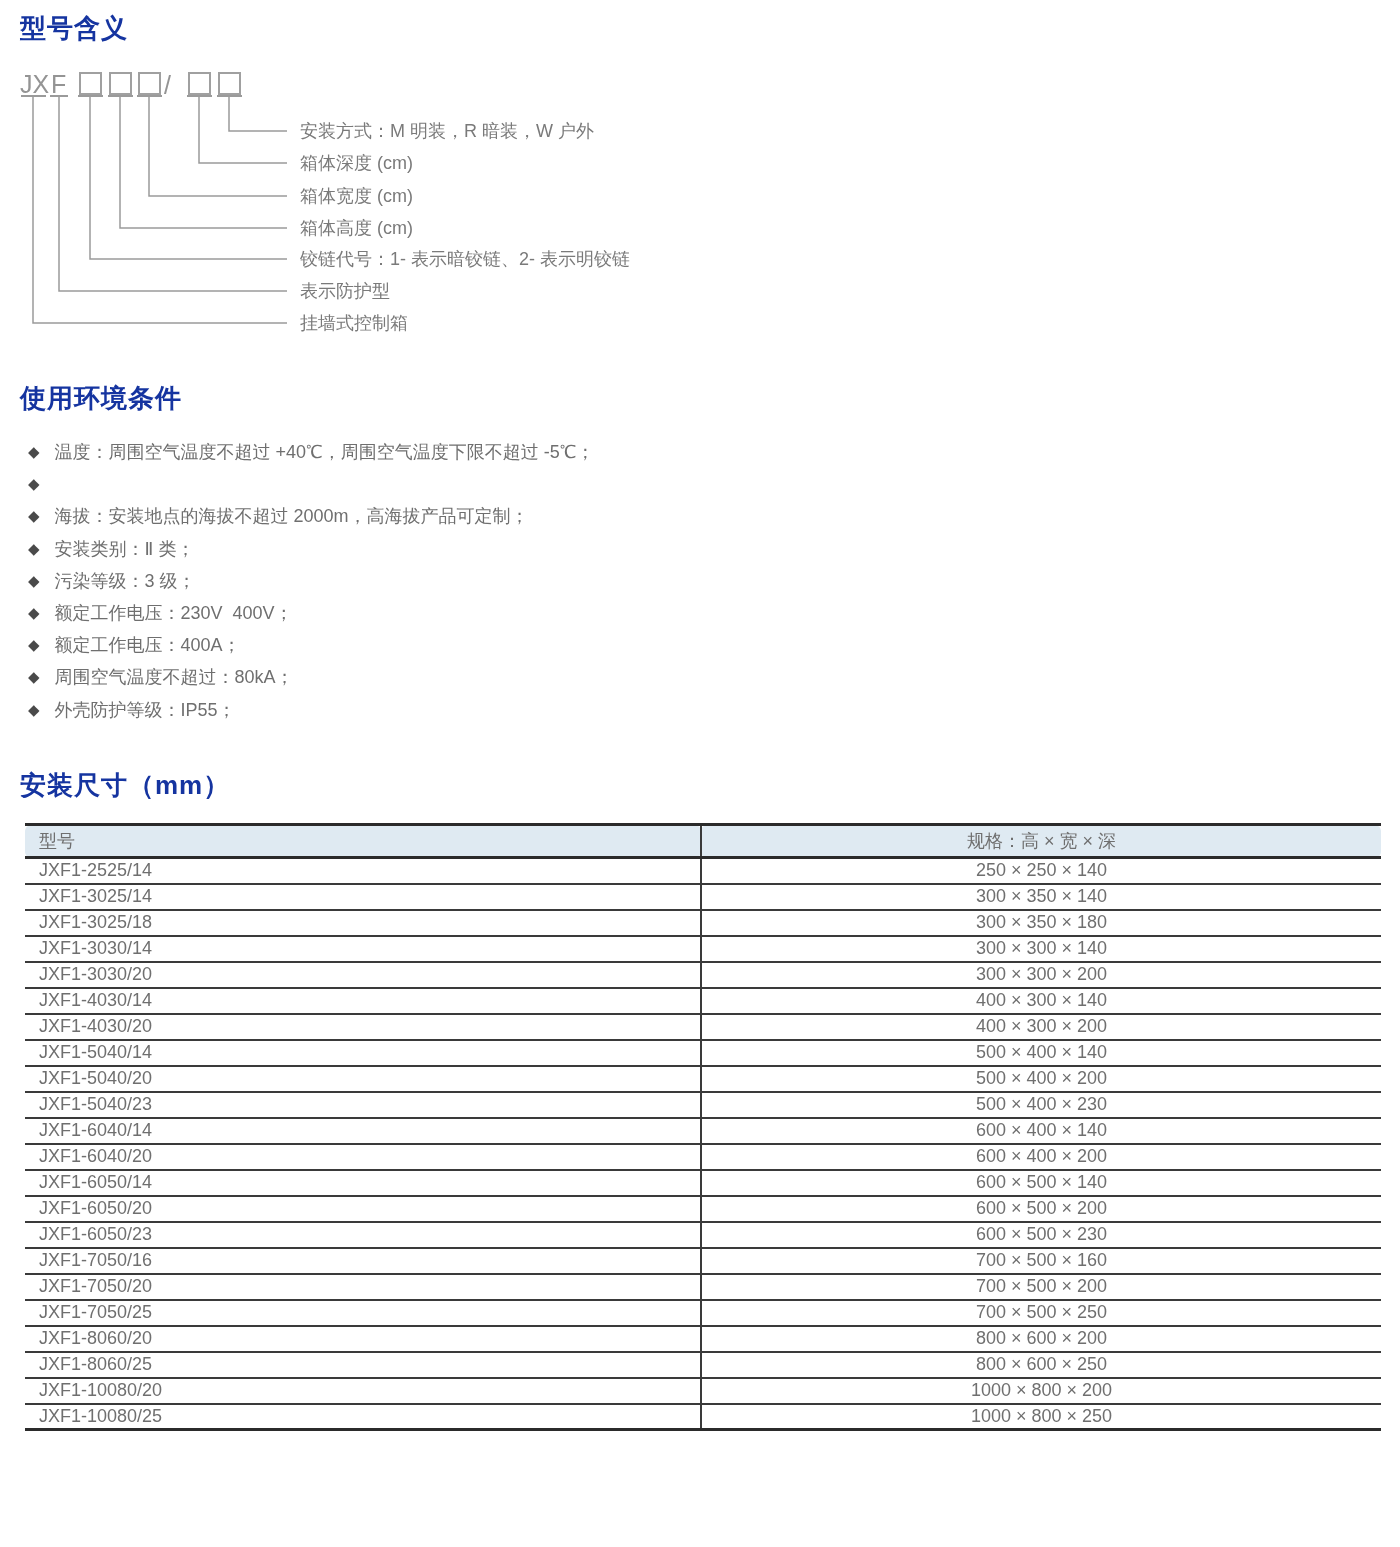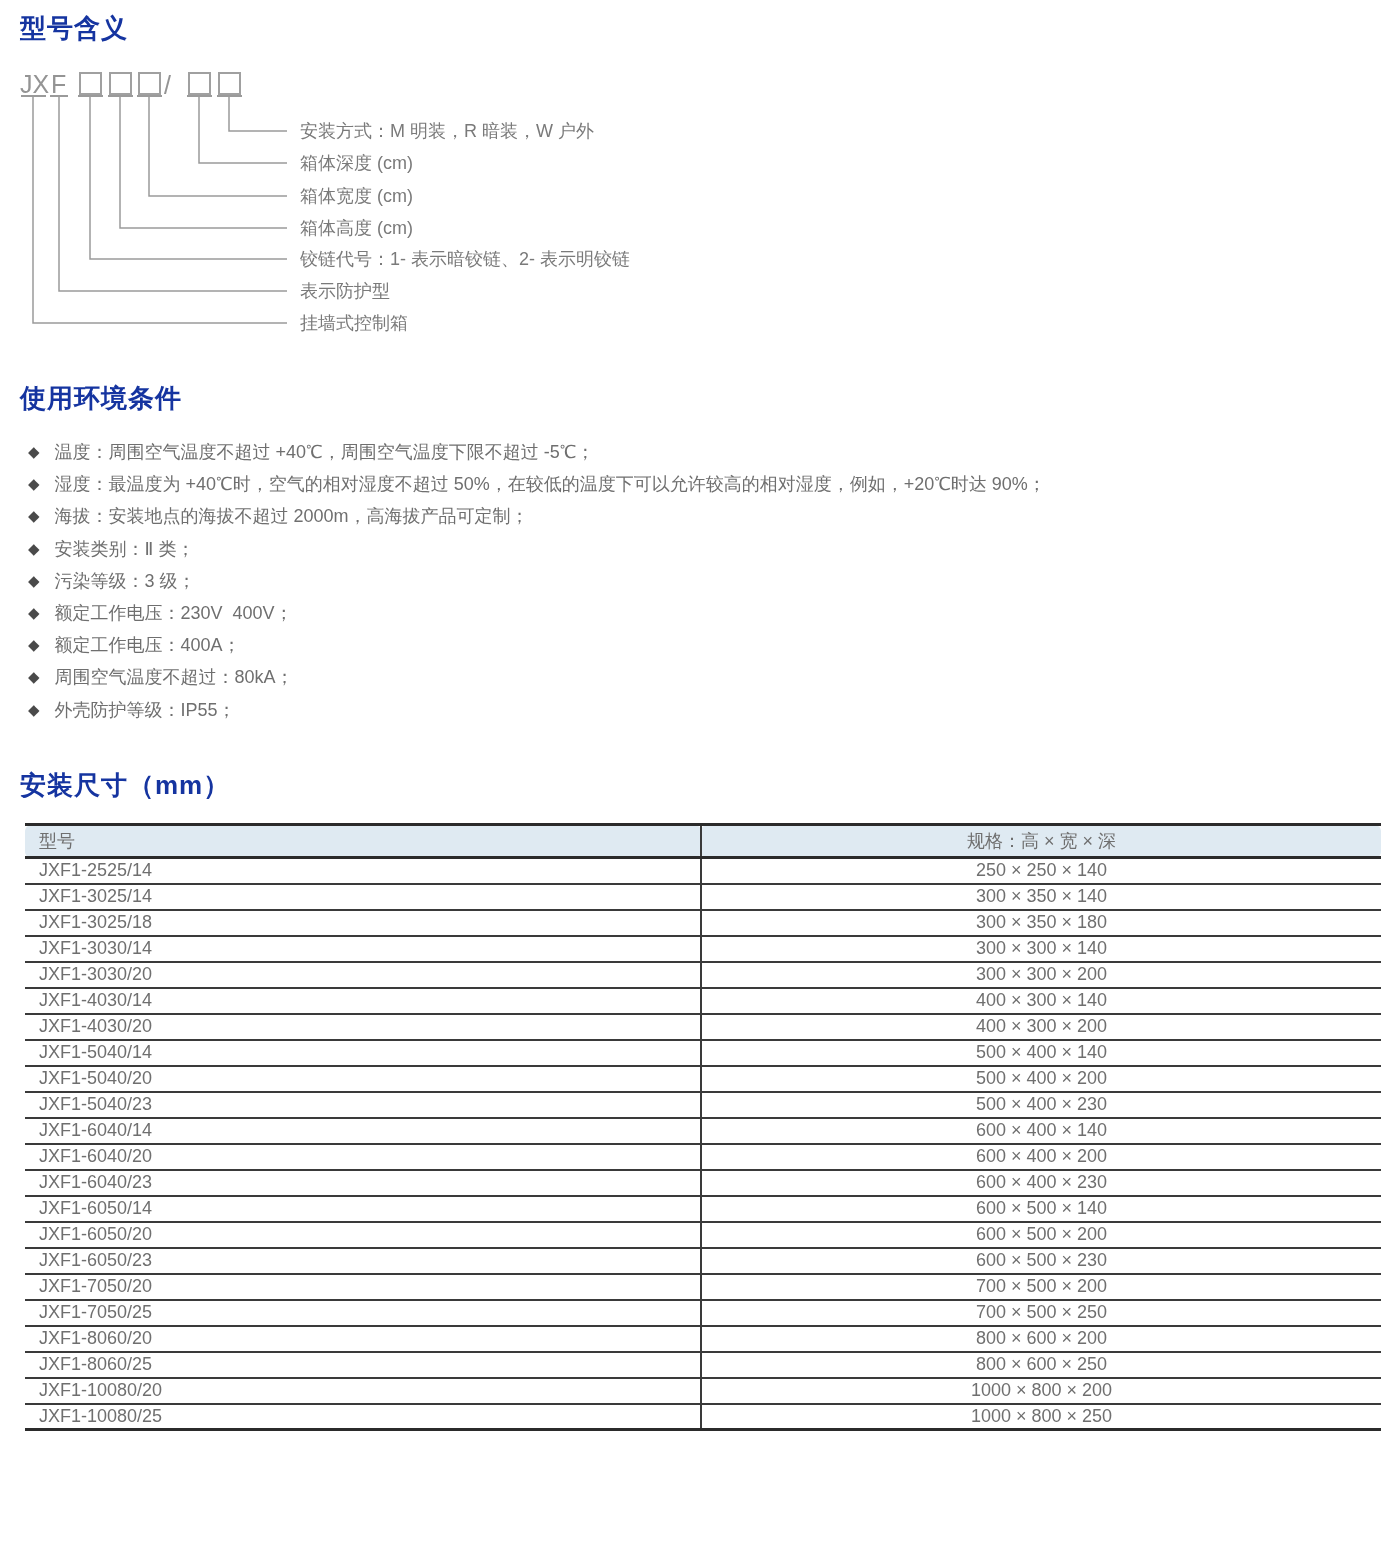--- a/index.html
+++ b/index.html
@@ -171,21 +171,20 @@
 
   <h2 class="sec-title" id="title-env">使用环境条件</h2>
 
   <ul class="env-list">
       <li class="env-item">
       <span class="diamond">◆</span>
       <span>温度：周围空气温度不超过 +40℃，周围空气温度下限不超过 -5℃；</span>
     </li>
       <li class="env-item">
       <span class="diamond">◆</span>
-      <span>湿度：最温度为 +40℃时，空气的相对湿度不超过 50%，在较低的温度下可以允许较高的相对湿度，例如，+20℃时达 90%；</span>
     </li>
       <li class="env-item">
       <span class="diamond">◆</span>
       <span>海拔：安装地点的海拔不超过 2000m，高海拔产品可定制；</span>
     </li>
       <li class="env-item">
       <span class="diamond">◆</span>
       <span>安装类别：Ⅱ 类；</span>
     </li>
       <li class="env-item">
@@ -262,36 +261,36 @@
     </tr>
         <tr>
       <td class="cell-model">JXF1-6040/14</td>
       <td class="cell-size">600 × 400 × 140</td>
     </tr>
         <tr>
       <td class="cell-model">JXF1-6040/20</td>
       <td class="cell-size">600 × 400 × 200</td>
     </tr>
         <tr>
-      <td class="cell-model">JXF1-6040/23</td>
-      <td class="cell-size">600 × 400 × 230</td>
-    </tr>
-        <tr>
       <td class="cell-model">JXF1-6050/14</td>
       <td class="cell-size">600 × 500 × 140</td>
     </tr>
         <tr>
       <td class="cell-model">JXF1-6050/20</td>
       <td class="cell-size">600 × 500 × 200</td>
     </tr>
         <tr>
       <td class="cell-model">JXF1-6050/23</td>
       <td class="cell-size">600 × 500 × 230</td>
     </tr>
         <tr>
+      <td class="cell-model">JXF1-7050/16</td>
+      <td class="cell-size">700 × 500 × 160</td>
+    </tr>
+        <tr>
       <td class="cell-model">JXF1-7050/20</td>
       <td class="cell-size">700 × 500 × 200</td>
     </tr>
         <tr>
       <td class="cell-model">JXF1-7050/25</td>
       <td class="cell-size">700 × 500 × 250</td>
     </tr>
         <tr>
       <td class="cell-model">JXF1-8060/20</td>
       <td class="cell-size">800 × 600 × 200</td>

